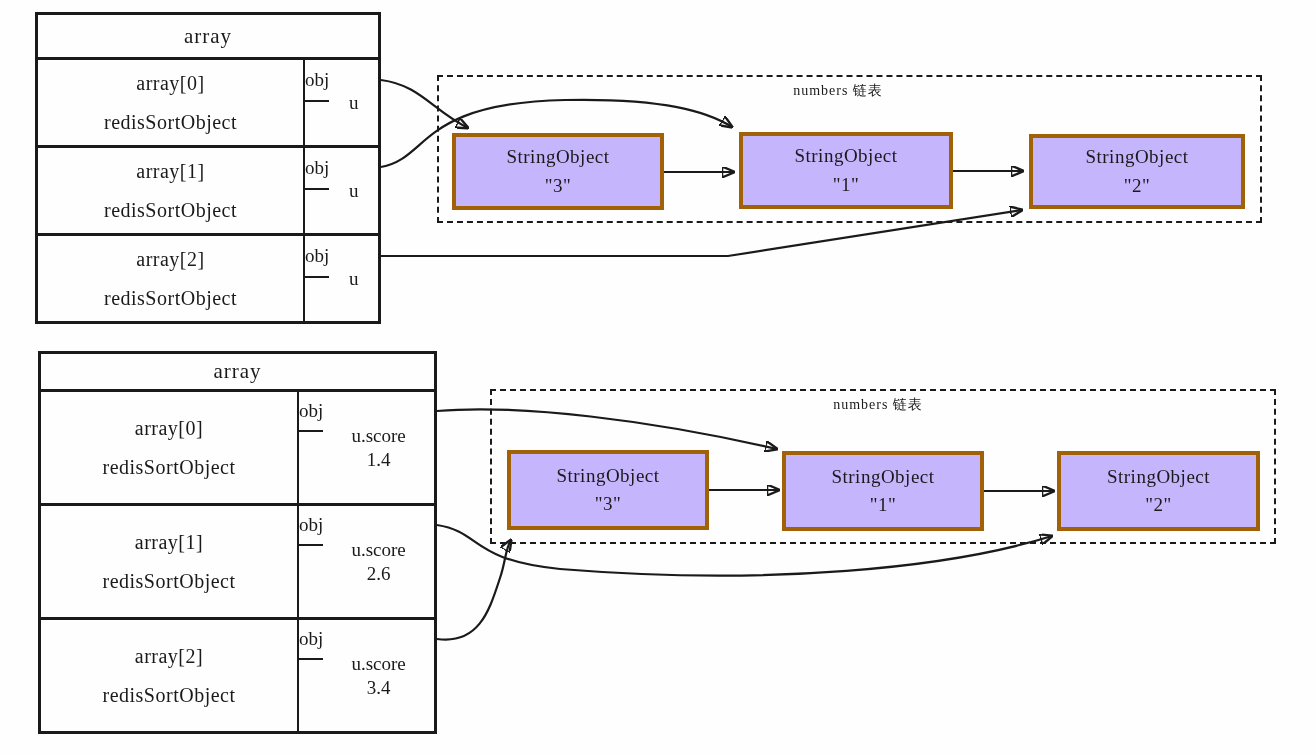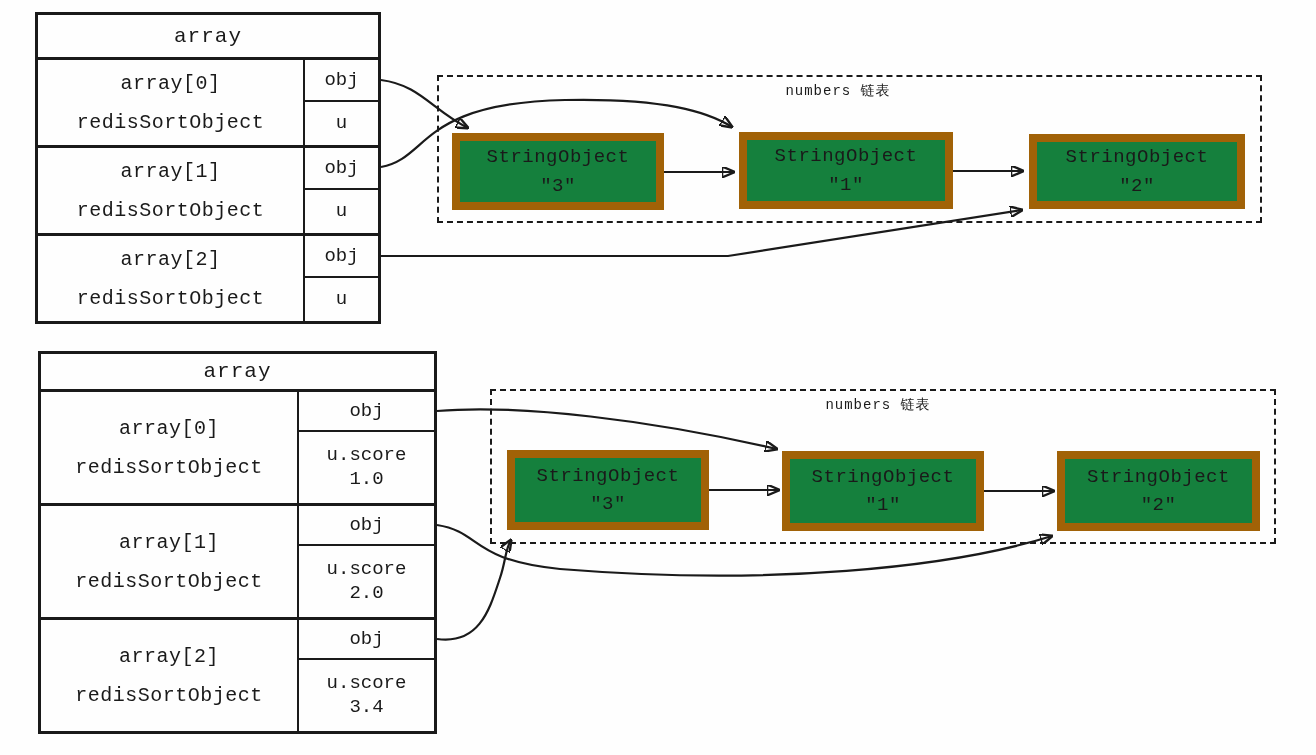--- a/index.html
+++ b/index.html
@@ -1,38 +1,38 @@
 <!DOCTYPE html>
 <html><head>
 <meta charset="utf-8">
 <style>
   html,body{margin:0;padding:0;background:#ffffff;}
   .canvas{
     position:relative;width:1316px;height:755px;background:#fefefe;
-    font-family:Liberation Mono, monospace;color:#1a1a1a;
+    font-family:Liberation Serif, serif;color:#1a1a1a;
     overflow:hidden;
   }
   .layer{position:absolute;left:0;top:0;width:100%;height:100%;}
   .sort-table{position:absolute;display:flex;flex-direction:column;
     border:3px solid #1a1a1a;background:#fefefe;box-sizing:border-box;}
   .tbl-title{display:flex;align-items:center;justify-content:center;
     border-bottom:3px solid #1a1a1a;font-size:21px;letter-spacing:1px;}
   .tbl-row{display:flex;flex:1;border-bottom:3px solid #1a1a1a;min-height:0;}
   .tbl-row:last-child{border-bottom:none;}
   .cell-main{flex:1;display:flex;flex-direction:column;align-items:center;
     justify-content:center;border-right:2px solid #1a1a1a;font-size:20px;
     line-height:1.55;letter-spacing:0.5px;gap:8px;}
-  .cell-side{display:flex;flex-direction:column;border-radius:9px;}
+  .cell-side{display:flex;flex-direction:row;border-radius:9px;}
   .obj-cell{display:flex;align-items:center;justify-content:center;
     border-bottom:2px solid #1a1a1a;font-size:19px;}
   .u-cell{flex:1;display:flex;flex-direction:column;align-items:center;
     justify-content:center;font-size:19px;line-height:1.25;}
   .dashed-box{position:absolute;border:2px dashed #1a1a1a;box-sizing:border-box;}
   .list-label{position:absolute;font-size:14px;text-align:center;letter-spacing:1px;}
-  .string-node{position:absolute;border:8px solid #a16207;background:#15803d;
+  .string-node{position:absolute;border:4px solid #a16207;background:#c4b5fd;
     box-sizing:border-box;display:flex;flex-direction:column;align-items:center;
     justify-content:center;font-size:19px;line-height:1.5;letter-spacing:0.5px;}
   svg.arrows{position:absolute;left:0;top:0;pointer-events:none;}
   svg.arrows path{stroke:#1a1a1a;stroke-width:2.2;fill:none;}
 </style>
 </head>
 <body>
 
 <div class="canvas">
 
@@ -99,35 +99,35 @@
 
       <div class="tbl-row">
         <div class="cell-main">
           <span>array[0]</span>
           <span>redisSortObject</span>
         </div>
         <div class="cell-side" style="width:135px;">
           <div class="obj-cell" style="height:38px;">obj</div>
           <div class="u-cell">
             <span>u.score</span>
-            <span>1.0</span>
+            <span>1.4</span>
           </div>
         </div>
       </div>
 
       <div class="tbl-row">
         <div class="cell-main">
           <span>array[1]</span>
           <span>redisSortObject</span>
         </div>
         <div class="cell-side" style="width:135px;">
           <div class="obj-cell" style="height:38px;">obj</div>
           <div class="u-cell">
             <span>u.score</span>
-            <span>2.0</span>
+            <span>2.6</span>
           </div>
         </div>
       </div>
 
       <div class="tbl-row">
         <div class="cell-main">
           <span>array[2]</span>
           <span>redisSortObject</span>
         </div>
         <div class="cell-side" style="width:135px;">

